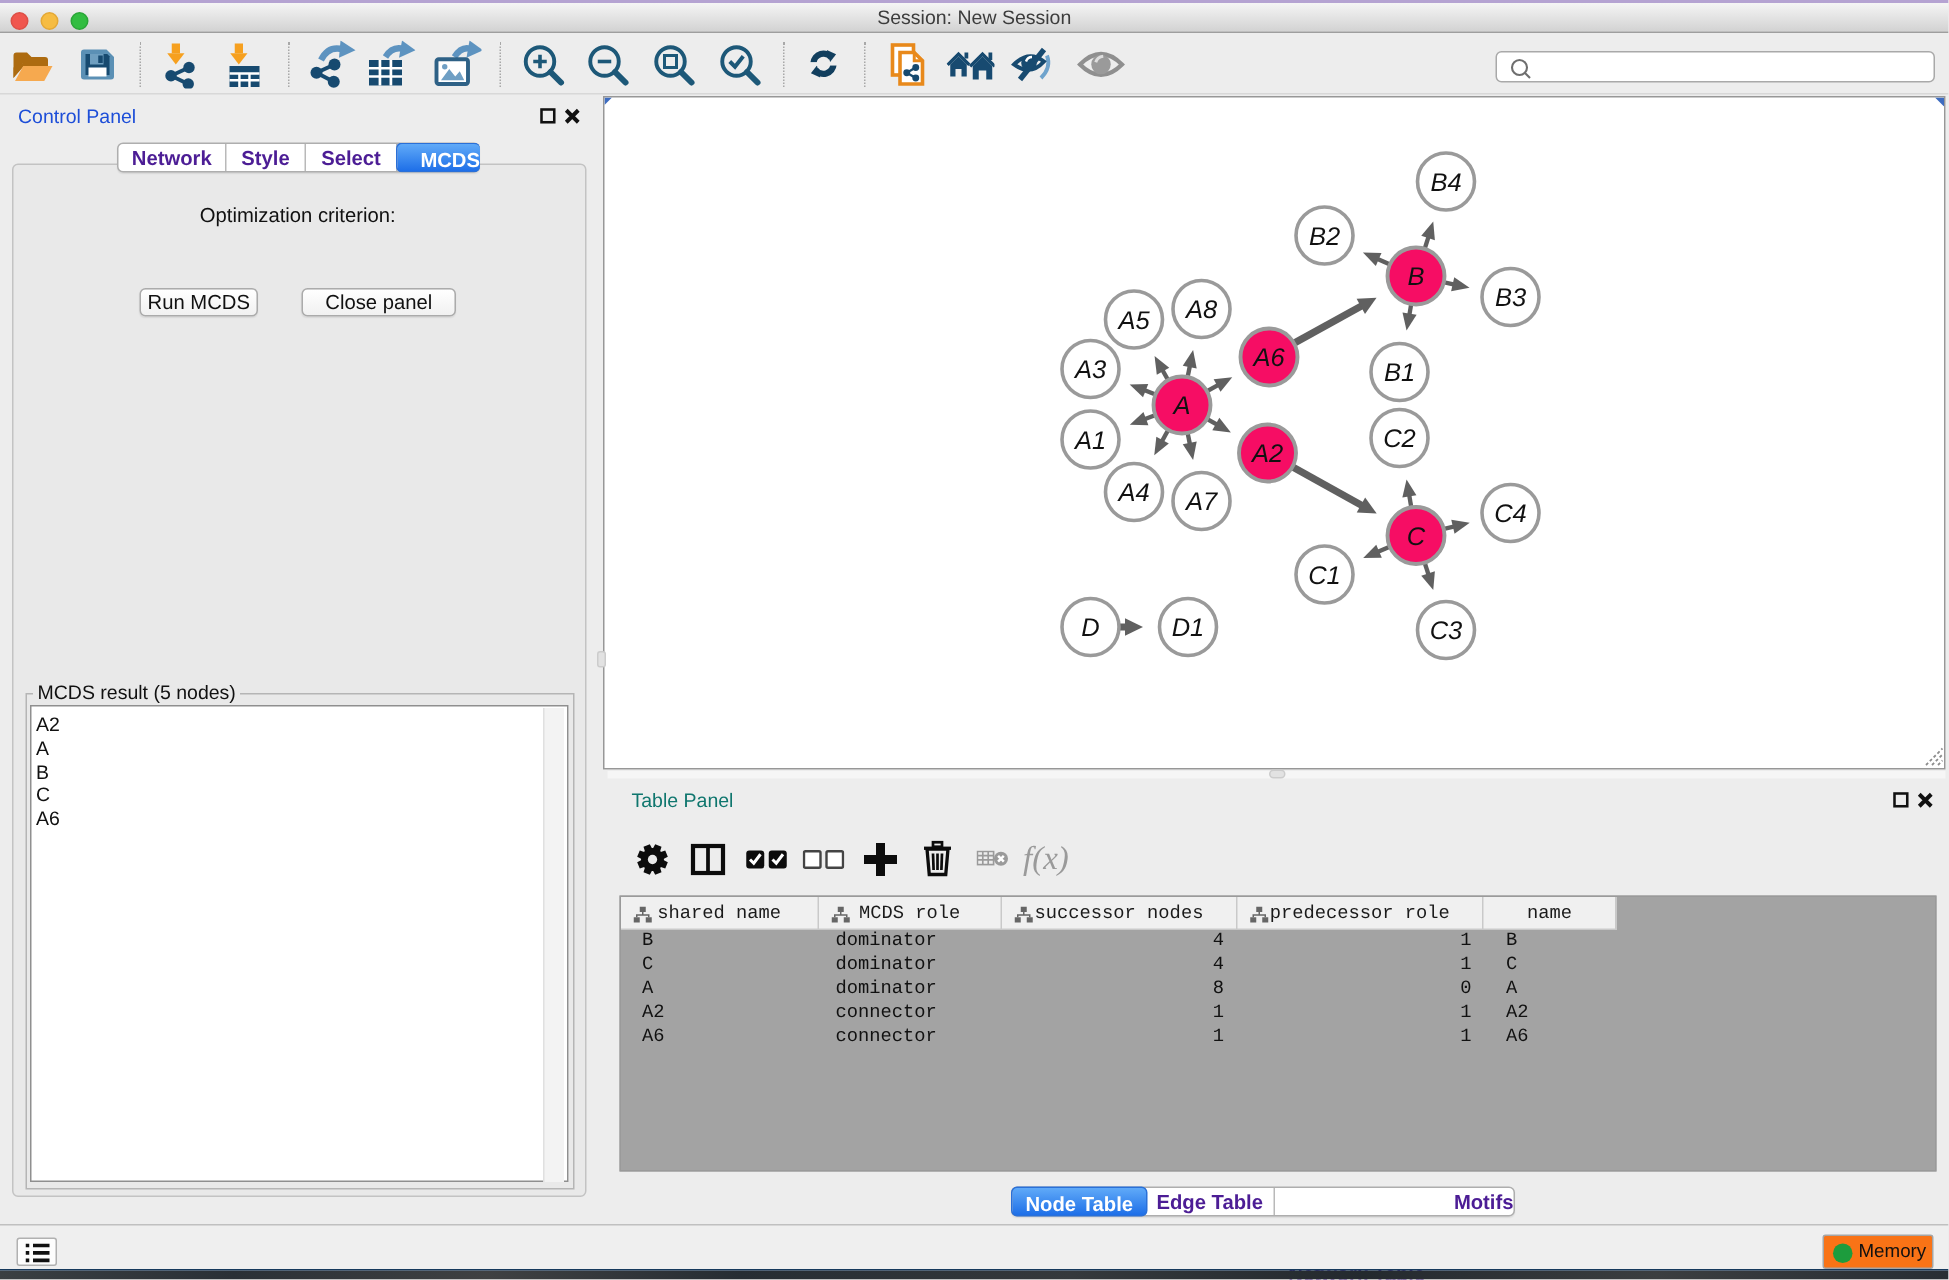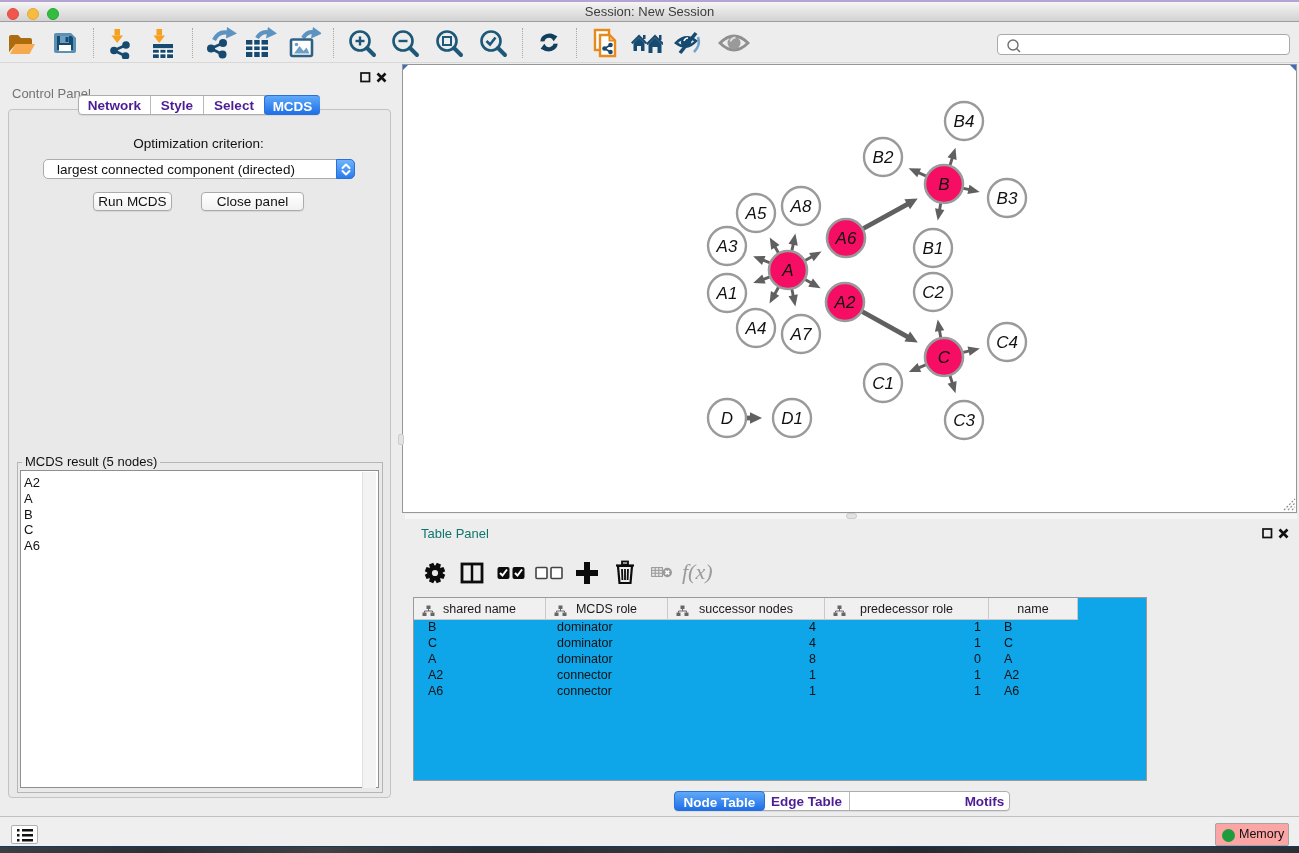--- a/index.html
+++ b/index.html
@@ -16,26 +16,26 @@
 .tl.y { background:#f6bc42; border:1px solid #e4a835; left:27px; }
 .tl.g { background:#32bd41; border:1px solid #2aa637; left:47px; }
 
 
 #toolbar { left:0; top:23px; width:1299px; height:40px; background:#ededed; border-bottom:1px solid #d8d8d8; }
 .tsep { top:5px; height:30px; width:0; border-left:1px dotted #a8a8a8; }
 #searchbox { left:997px; top:11px; width:293px; height:21px; background:#fff; border:1px solid #a9a9a9; border-radius:4px; }
 
 
 #cpanel { left:0; top:64px; width:397px; height:752px; background:#ededed; }
-#cpanel .hdr { left:12px; top:22px; font-size:13px; color:#737373; }
+#cpanel .hdr { left:12px; top:6px; font-size:13px; color:#1d4ed8; }
 #cpbody { left:8px; top:45px; width:383px; height:689px; background:#e9e9e9; border:1px solid #c3c3c3; border-radius:4px; }
 
 .seg { display:flex; height:20px; border-radius:4px; background:#fff; border:1px solid #aeaeae; box-shadow:0 1px 1px rgba(0,0,0,.08); }
 .seg div { font-weight:bold; font-size:13.5px; color:#4c1d95; text-align:center; line-height:19px; border-right:1px solid #b9b9b9; }
-.seg div:last-child { border-right:none; }
+.seg div:last-child { border-right:none;text-align:right; }
 .seg .sel { background:linear-gradient(#60aaf8,#1e6fe8); color:#fff; border-radius:4px; margin:-1px; padding:1px 0;
   border:1px solid #2a70d8; }
 
 #optlabel { left:0; top:72px; width:397px; text-align:center; font-size:13.5px; color:#111; }
 #combo { left:43px; top:95px; width:312px; height:20px; background:#fff; border:1px solid #ababab; border-radius:5px; }
 #combo .txt { left:13px; top:0; font-size:13.5px; color:#111; line-height:19px; }
 #combo .cap { right:-1px; top:-1px; width:19px; height:20px; border-radius:0 5px 5px 0; background:linear-gradient(#6fb4fa,#2a7cee);
   border:1px solid #2a70d8; }
 .pbtn { background:linear-gradient(#ffffff,#f1f1f1); border:1px solid #ababab; border-radius:4px;
   font-size:13.5px; color:#111; text-align:center; line-height:17px; height:19px; box-shadow:0 1px 1px rgba(0,0,0,.08);}
@@ -52,31 +52,31 @@
 #nettitle .title { width:100%; text-align:center; font-size:13px; color:#3c3c3c; line-height:22px; }
 .tl2 { border-radius:50%; width:11px; height:11px; top:5px; }
 .tl2.r { background:#f0564e; border:1px solid #dd4f46; left:10px; }
 .tl2.y { background:#f6bc42; border:1px solid #e4a835; left:31px; }
 .tl2.g { background:#32bd41; border:1px solid #2aa637; left:51px; }
 
 
 #tpanel { left:405px; top:521px; width:894px; height:295px; background:#ededed; }
 #tpanel .hdr { left:16px; top:5px; font-size:13px; color:#0f766e; }
 #ttool { left:8px; top:28px; width:878px; height:40px; }
-#ttable { left:8px; top:76px; width:734px; height:184px; background:#0ea5e9; border:1px solid #9a9a9a; }
+#ttable { left:8px; top:76px; width:878px; height:184px; background:#a3a3a3; border:1px solid #9a9a9a;font-family:Liberation Mono, monospace; }
 #thead { left:0; top:0; height:22px; background:#f0f0f0; border-bottom:1px solid #c9c9c9; }
 .thcell { top:0; height:22px; border-right:1px solid #c9c9c9; font-size:12.5px; color:#1a1a1a; text-align:center; line-height:22px; }
 .trow { font-size:12.5px; color:#111; height:16px; line-height:16px; }
 
 #tabs2 { left:269px; top:270px; }
 
 
 #statusbar { left:0; top:816px; width:1299px; height:30px; background:#efefef; border-top:1px solid #c0c0c0; }
 #listbtn { left:11px; top:8px; width:27px; height:19px; background:#fdfdfd; border:1px solid #b1b1b1; border-radius:2px; }
-#membtn { left:1215px; top:6px; width:74px; height:23px; background:#fca5a5; border:1px solid #a5a5a5; border-radius:2px;
+#membtn { left:1215px; top:6px; width:74px; height:23px; background:#f97316; border:1px solid #a5a5a5; border-radius:2px;
   font-size:12.5px; color:#111; }
 #memtxt { left:23px; top:0; line-height:21px; }
 #memdot { left:6px; top:5px; width:13px; height:13px; border-radius:50%; background:#1d9c3d; }
 #darkstrip { left:0; top:846px; width:1299px; height:7px; border-top:1.5px solid #16395c;
   background:linear-gradient(90deg,#3a3f42,#2a3036 12%,#3f4142 25%,#262d33 38%,#35393c 55%,#23292e 70%,#3b3e40 85%,#282e34); }
 </style></head>
 <body>
 <div class="abs" id="topline"></div>
 <div class="abs" id="titlebar">
   <div class="abs tl r"></div>
@@ -227,31 +227,20 @@
       <path d="M1.5 1.5 L9.5 9.5 M9.5 1.5 L1.5 9.5" stroke="#111" stroke-width="2.6"></path>
     </svg>
   <div class="abs" id="cpbody"></div>
   <div class="abs seg" style="left:78px;top:31px;">
     <div style="width:72px;">Network</div>
     <div style="width:53px;">Style</div>
     <div style="width:61px;">Select</div>
     <div class="sel" style="width:56px;">MCDS</div>
   </div>
   <div class="abs" id="optlabel">Optimization criterion:</div>
-  <div class="abs" id="combo">
-    <div class="abs txt">largest connected component (directed)</div>
-    <div class="abs cap">
-        <svg class="abs" style="left:2px;top:2px;" width="14" height="15">
-          <g stroke="#fff" stroke-width="2" fill="none" stroke-linecap="round" stroke-linejoin="round">
-            <path d="M3.5 6 L7 2.5 L10.5 6"></path>
-            <path d="M3.5 9 L7 12.5 L10.5 9"></path>
-          </g>
-        </svg>
-      </div>
-  </div>
   <div class="abs pbtn" style="left:93px;top:128px;width:79px;">Run MCDS</div>
   <div class="abs pbtn" style="left:201px;top:128px;width:103px;">Close panel</div>
   <div class="abs" id="fieldset"></div>
   <div class="abs" id="legend">MCDS result (5 nodes)</div>
   <div class="abs" id="mlist">
     <div class="abs items">A2<br>A<br>B<br>C<br>A6</div>
     <div class="abs" id="mtrack"></div>
   </div>
 </div>
 

